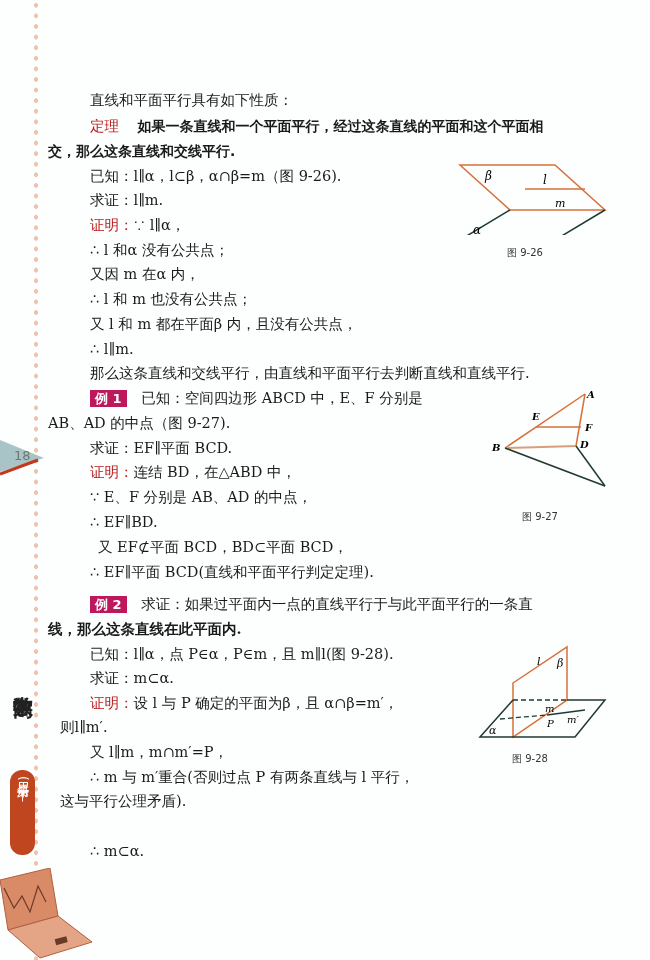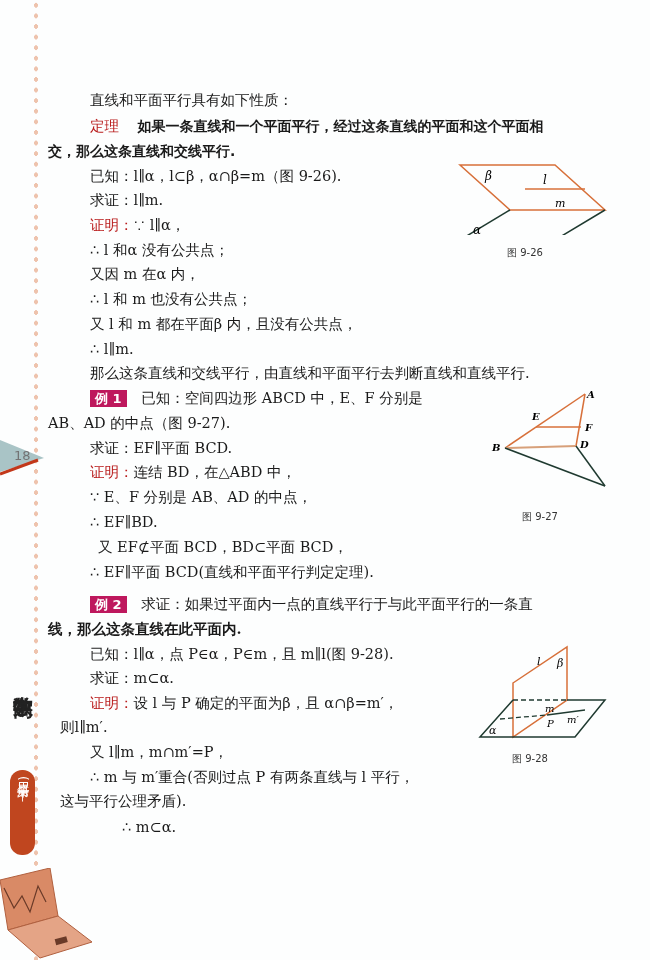--- a/index.html
+++ b/index.html
@@ -114,21 +114,21 @@
 <div class="line" style="left:48px;top:620px;font-weight:bold;">线，那么这条直线在此平面内.</div>
 <div class="line" style="left:90px;top:645px;">已知：l∥α，点 P∈α，P∈m，且 m∥l(图 9-28).</div>
 <div class="line" style="left:90px;top:669px;">求证：m⊂α.</div>
 <div class="line" style="left:90px;top:694px;">
   <span class="red">证明：</span><span>设 l 与 P 确定的平面为β，且 α∩β=m′，</span>
 </div>
 <div class="line" style="left:60px;top:718px;">则l∥m′.</div>
 <div class="line" style="left:90px;top:743px;">又  l∥m，m∩m′=P，</div>
 <div class="line" style="left:90px;top:768px;">∴  m 与 m′重合(否则过点 P 有两条直线与 l 平行，</div>
 <div class="line" style="left:60px;top:792px;">这与平行公理矛盾).</div>
-<div class="line" style="left:90px;top:818px;margin-left:32px;">∴  m⊂α.</div>
+<div class="line" style="left:90px;top:842px;">∴  m⊂α.</div>
 
 <svg style="position:absolute;left:455px;top:160px;" width="170" height="75">
   <polygon points="5,5 100,5 150,50 55,50" fill="none" stroke="#d7703a" stroke-width="1.5"></polygon>
   <line x1="70" y1="29" x2="130" y2="29" stroke="#d7703a" stroke-width="1.5"></line>
   <polyline points="55,50 5,80" fill="none" stroke="#1f3a30" stroke-width="1.5"></polyline>
   <polyline points="150,50 100,80 5,80" fill="none" stroke="#1f3a30" stroke-width="1.5"></polyline>
   <line x1="5" y1="77" x2="100" y2="77" stroke="#1f3a30" stroke-width="1.5"></line>
   <text x="30" y="20" font-size="12">β</text>
   <text x="88" y="24" font-size="12">l</text>
   <text x="100" y="47" font-size="11">m</text>

